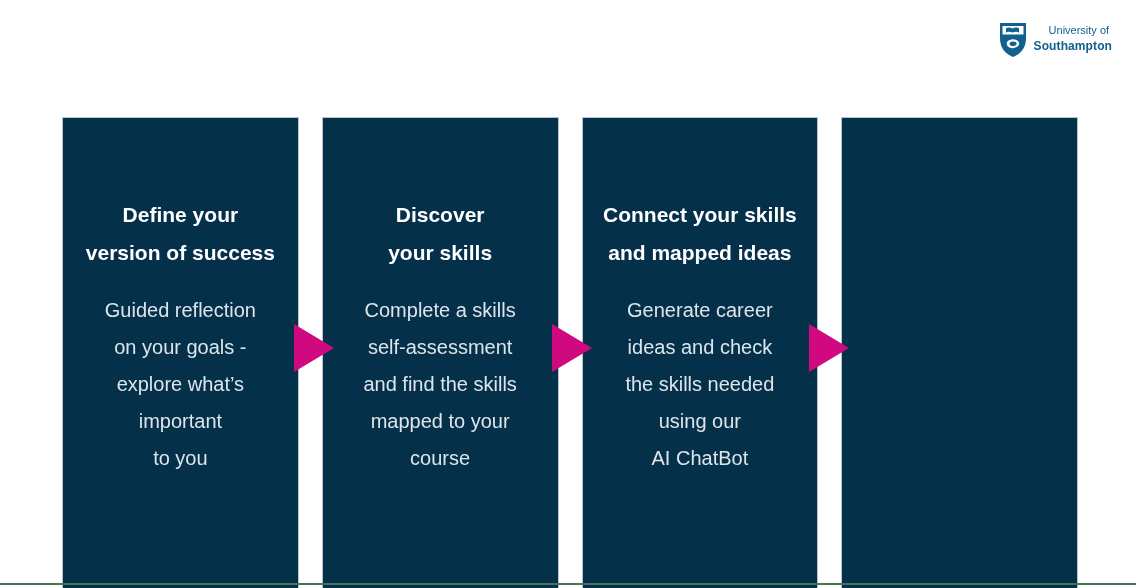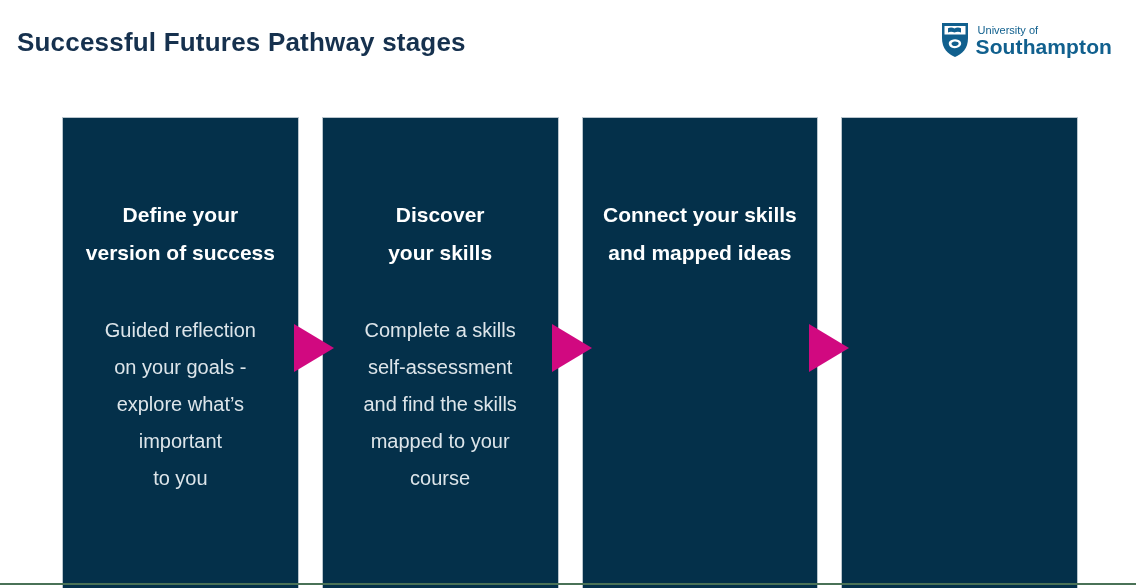--- a/index.html
+++ b/index.html
@@ -41,24 +41,24 @@
   .logo-text {
     display: flex;
     flex-direction: column;
     align-items: flex-start;
     color: #11608e;
   }
   .logo-university {
     font-size: 11px;
     line-height: 13px;
     font-weight: 400;
-    margin-left: 2px;
+    margin-left: 15px;
   }
   .logo-name {
-    font-size: 21px;
+    font-size: 12px;
     line-height: 19px;
     font-weight: 700;
     letter-spacing: 0.1px;
   }
   .cards {
     position: absolute;
     left: 62px;
     top: 117px;
     width: 1016px;
     height: 488px;
@@ -75,21 +75,21 @@
   }
   .card-heading {
     height: 76px;
     font-size: 21px;
     line-height: 38px;
     font-weight: 700;
     color: #ffffff;
     white-space: pre-line;
   }
   .card-body {
-    margin-top: 40px;
+    margin-top: 20px;
     font-size: 20px;
     line-height: 37px;
     font-weight: 400;
     color: #dde5ea;
     white-space: pre-line;
   }
   .flow-arrow {
     position: absolute;
     top: 324px;
     width: 0;
@@ -108,21 +108,20 @@
     top: 583px;
     height: 2px;
     background: #4a7257;
   }
 </style>
 </head>
 <body>
 
 <div class="slide">
 
-  <div class="slide-title">Successful Futures Pathway stages</div>
 
   <div class="logo">
     <svg class="logo-crest" viewBox="0 0 30 36" xmlns="http://www.w3.org/2000/svg">
       <path d="M2 1 L28 1 L28 16 C28 27 22 32 15 35 C8 32 2 27 2 16 Z" fill="#11608e"></path>
       <rect x="4.5" y="4" width="21" height="8.5" fill="#ffffff"></rect>
       <path d="M8 6.2 C10 5.2 12.5 5.2 14.5 6.4 C16.5 5.2 19 5.2 21 6.2 L21 10.4 C19 9.4 16.5 9.4 14.5 10.6 C12.5 9.4 10 9.4 8 10.4 Z" fill="#11608e"></path>
       <path d="M9 20 C11 17.5 15 16.5 18.5 18 C21 19 22 21.5 20.5 23.5 C18.5 26 14.5 27 11.5 25.5 C9 24.3 8.3 22 9 20 Z M12 20.5 C11.2 21.3 11.4 22.8 12.6 23.5 C14.4 24.5 17 24 18.2 22.8 C19 22 18.8 20.7 17.6 20 C15.8 19 13.2 19.4 12 20.5 Z" fill="#ffffff"></path>
     </svg>
     <div class="logo-text">
       <span class="logo-university">University of</span>
@@ -148,20 +147,25 @@
       <div class="card-body">Complete a skills
 self-assessment
 and find the skills
 mapped to your
 course</div>
     </div>
 
     <div class="card">
       <div class="card-heading">Connect your skills
 and mapped ideas</div>
+      <div class="card-body">Generate career
+ideas and check
+the skills needed
+using our
+AI ChatBot</div>
     </div>
 
     <div class="card">
     </div>
 
   </div>
 
   <div class="flow-arrow arrow-1"></div>
   <div class="flow-arrow arrow-2"></div>
   <div class="flow-arrow arrow-3"></div>

